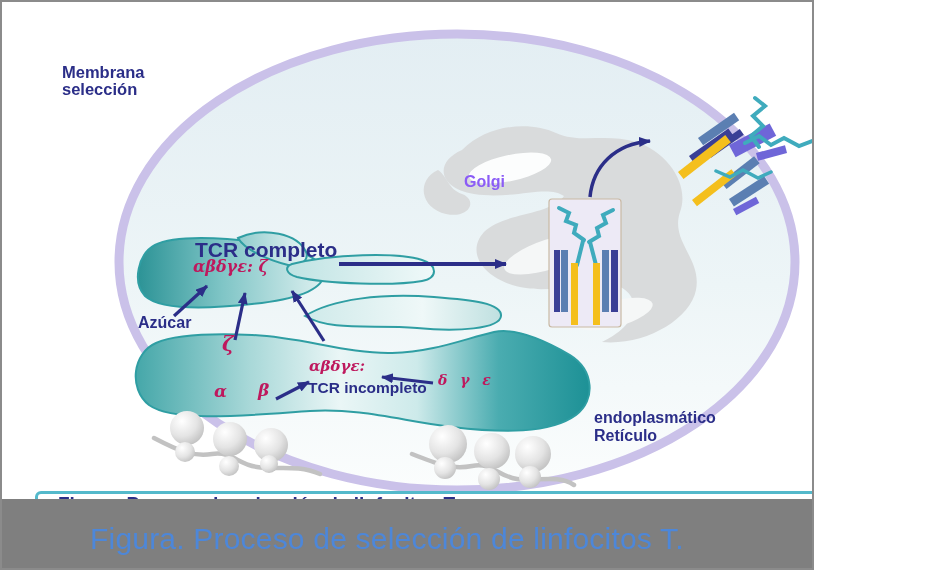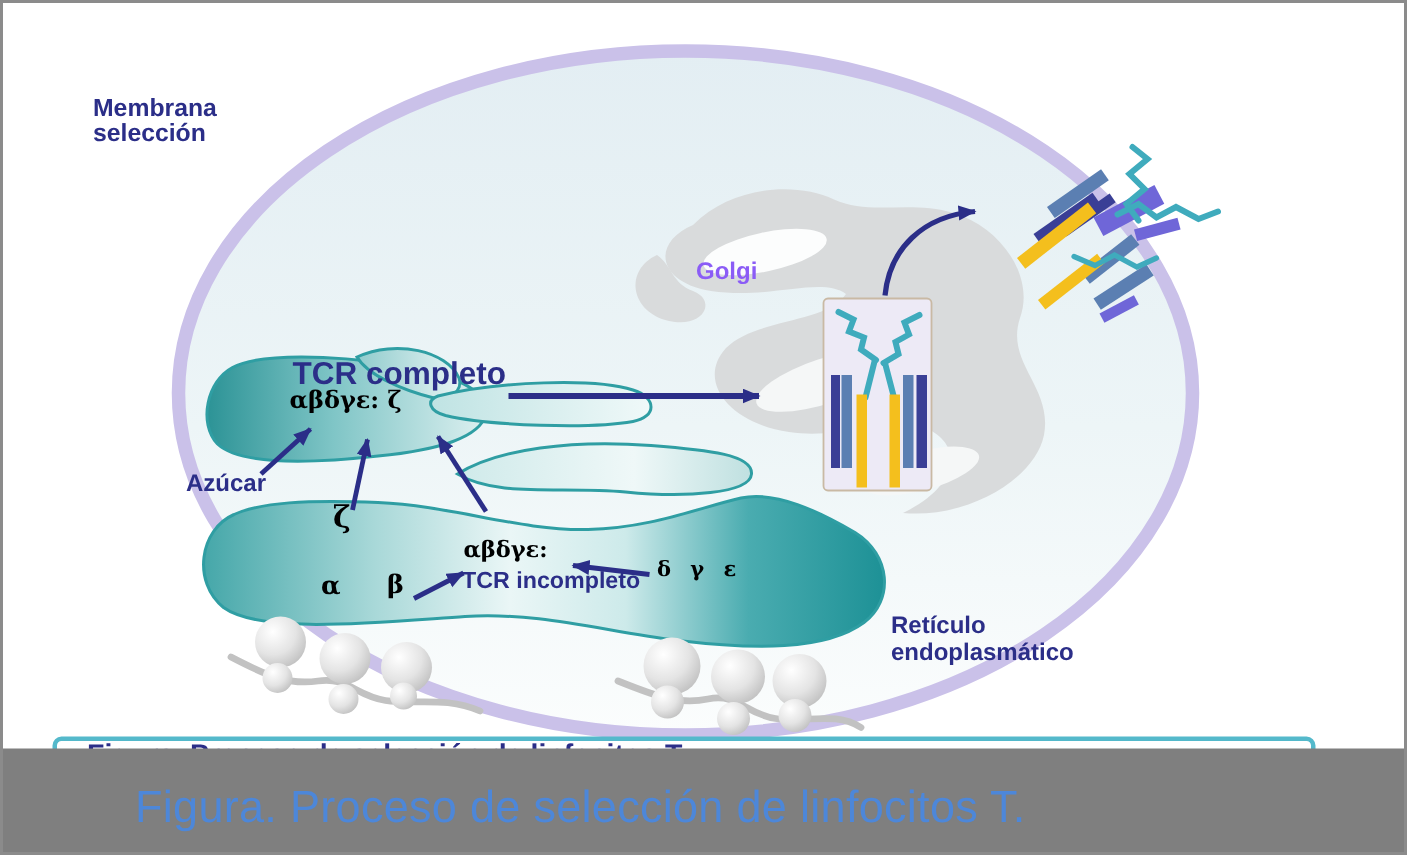--- a/index.html
+++ b/index.html
@@ -1,43 +1,44 @@
 <!DOCTYPE html>
 <html><head>
 <meta charset="utf-8">
 <style>
   html,body{margin:0;padding:0;background:#fff;}
   #stage{
     position:relative;
-    width:938px;height:570px;
+    width:814px;height:570px;
     box-sizing:border-box;
     border:2px solid #8b8b8b;
     background:#ffffff;
     overflow:hidden;
     font-family:"Liberation Sans",sans-serif;
   }
   #diagram-svg{position:absolute;left:0;top:0;}
   .lbl{
     position:absolute;
     color:#2b2e88;
     font-weight:bold;
     font-size:16px;
     line-height:17px;
     white-space:nowrap;
   }
   .greek{
     font-family:"DejaVu Serif",serif;
+    font-style:italic;
     font-weight:bold;
-    color:#000000;
+    color:#be185d;
   }
   #membrana-label{left:60px;top:62px;font-size:16.5px;}
   #golgi-label{left:462px;top:171px;color:#8b5cf6;}
   #tcr-completo-label{left:193px;top:239px;font-size:21px;}
   #tcr-completo-chains{left:191px;top:256px;font-size:16px;}
-  #azucar-label{left:122px;top:312px;}
+  #azucar-label{left:136px;top:312px;}
   #zeta-label{left:220px;top:334px;font-size:20px;}
   #tcr-incompleto-label{left:306px;top:338px;font-size:15.5px;margin-top:39px;}
   #tcr-incompleto-chains{left:307px;top:356px;font-size:15px;}
   #alpha-label{left:212px;top:381px;font-size:17px;}
   #beta-label{left:256px;top:380px;font-size:17px;}
   #dge-label{left:436px;top:370px;font-size:14px;letter-spacing:4px;}
   #reticulo-label{left:592px;top:407px;line-height:18px;}
 
   
   #hidden-caption-box{
@@ -222,22 +223,22 @@
   <div class="lbl" id="tcr-completo-label">TCR completo</div>
   <div class="lbl greek" id="tcr-completo-chains">αβδγε: ζ</div>
   <div class="lbl" id="azucar-label">Azúcar</div>
   <div class="lbl greek" id="zeta-label">ζ</div>
   <div class="lbl" id="tcr-incompleto-label">TCR incompleto</div>
   <div class="lbl greek" id="tcr-incompleto-chains">αβδγε:</div>
   <div class="lbl greek" id="alpha-label">α</div>
   <div class="lbl greek" id="beta-label">β</div>
   <div class="lbl greek" id="dge-label">δ γ ε</div>
   <div class="lbl" id="reticulo-label">
+    <div>endoplasmático</div>
     <div>Retículo</div>
-    <div>endoplasmático</div>
   </div>
 
   <div id="hidden-caption-box">
     <p id="hidden-caption-text">Figura. Proceso de selección de linfocitos T.</p>
   </div>
 
   <div id="caption-bar">
     <div id="caption-text">Figura. Proceso de selección de linfocitos T.</div>
   </div>
 

